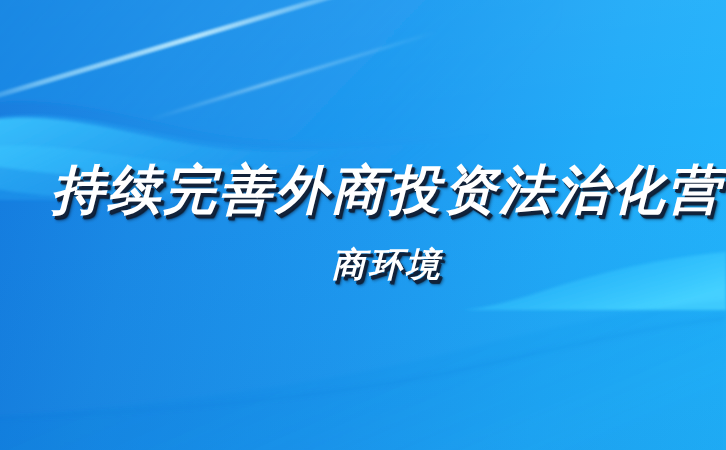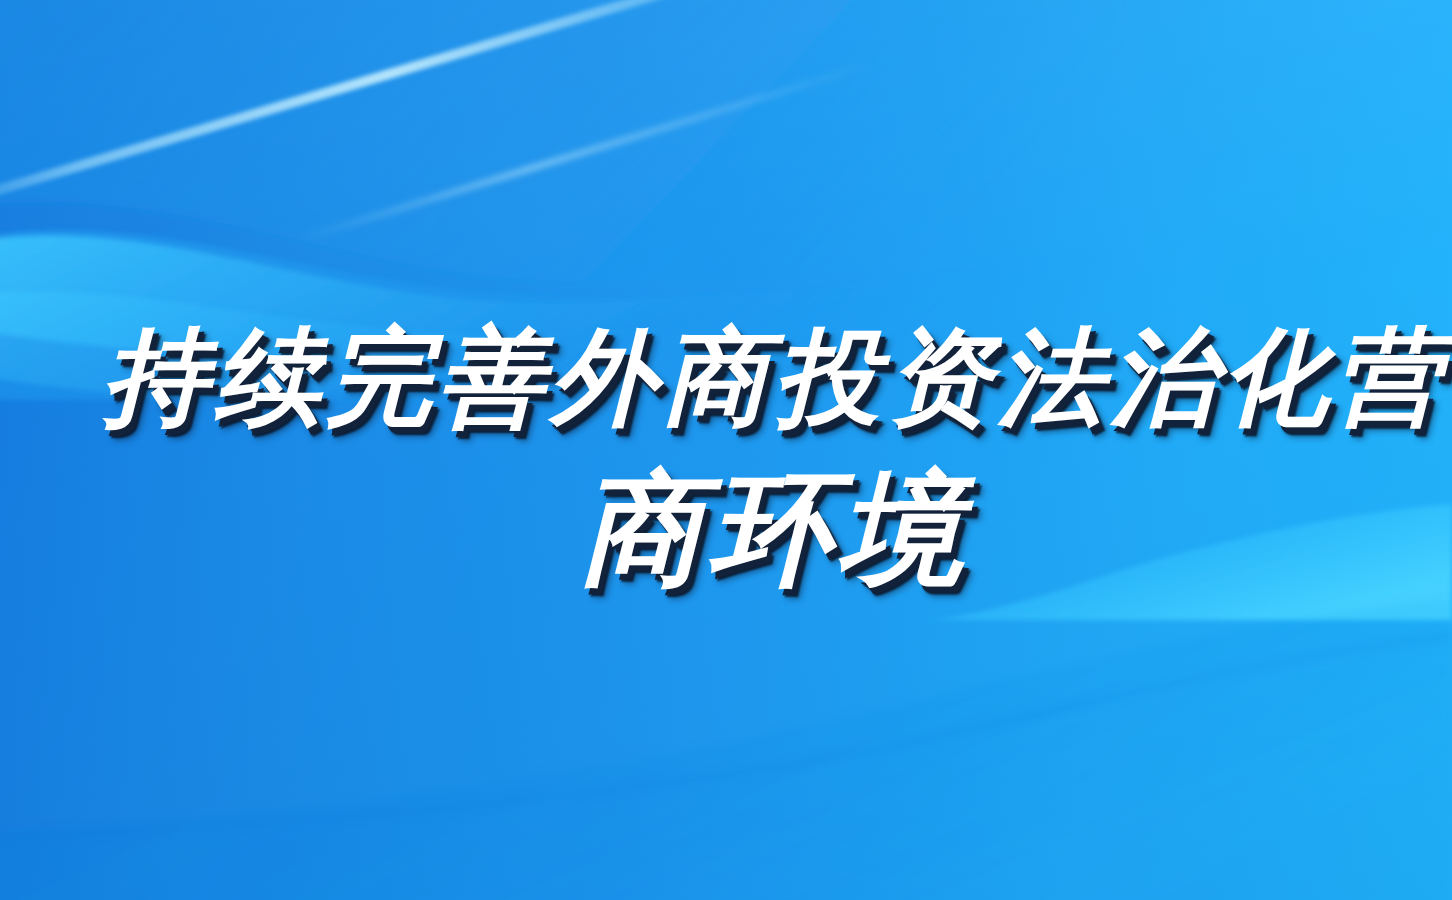--- a/index.html
+++ b/index.html
@@ -84,21 +84,21 @@
     line-height: 75px;
     letter-spacing: 3px;
     white-space: nowrap;
     text-shadow:
       2px 3px 0 #12223a,
       3px 4px 1px rgba(10,20,38,0.85),
       4px 5px 3px rgba(10,22,44,0.45);
     margin-left: 48px;
   }
   .title-line.l1 { font-size: 53px; }
-  .title-line.l2 { font-size: 62px; }
+  .title-line.l2 { font-size: 34px; }
 </style>
 </head>
 <body>
 
 <div id="banner">
 
   <div class="bg-base"></div>
   <div class="bg-vert"></div>
 
   <div class="wave">

